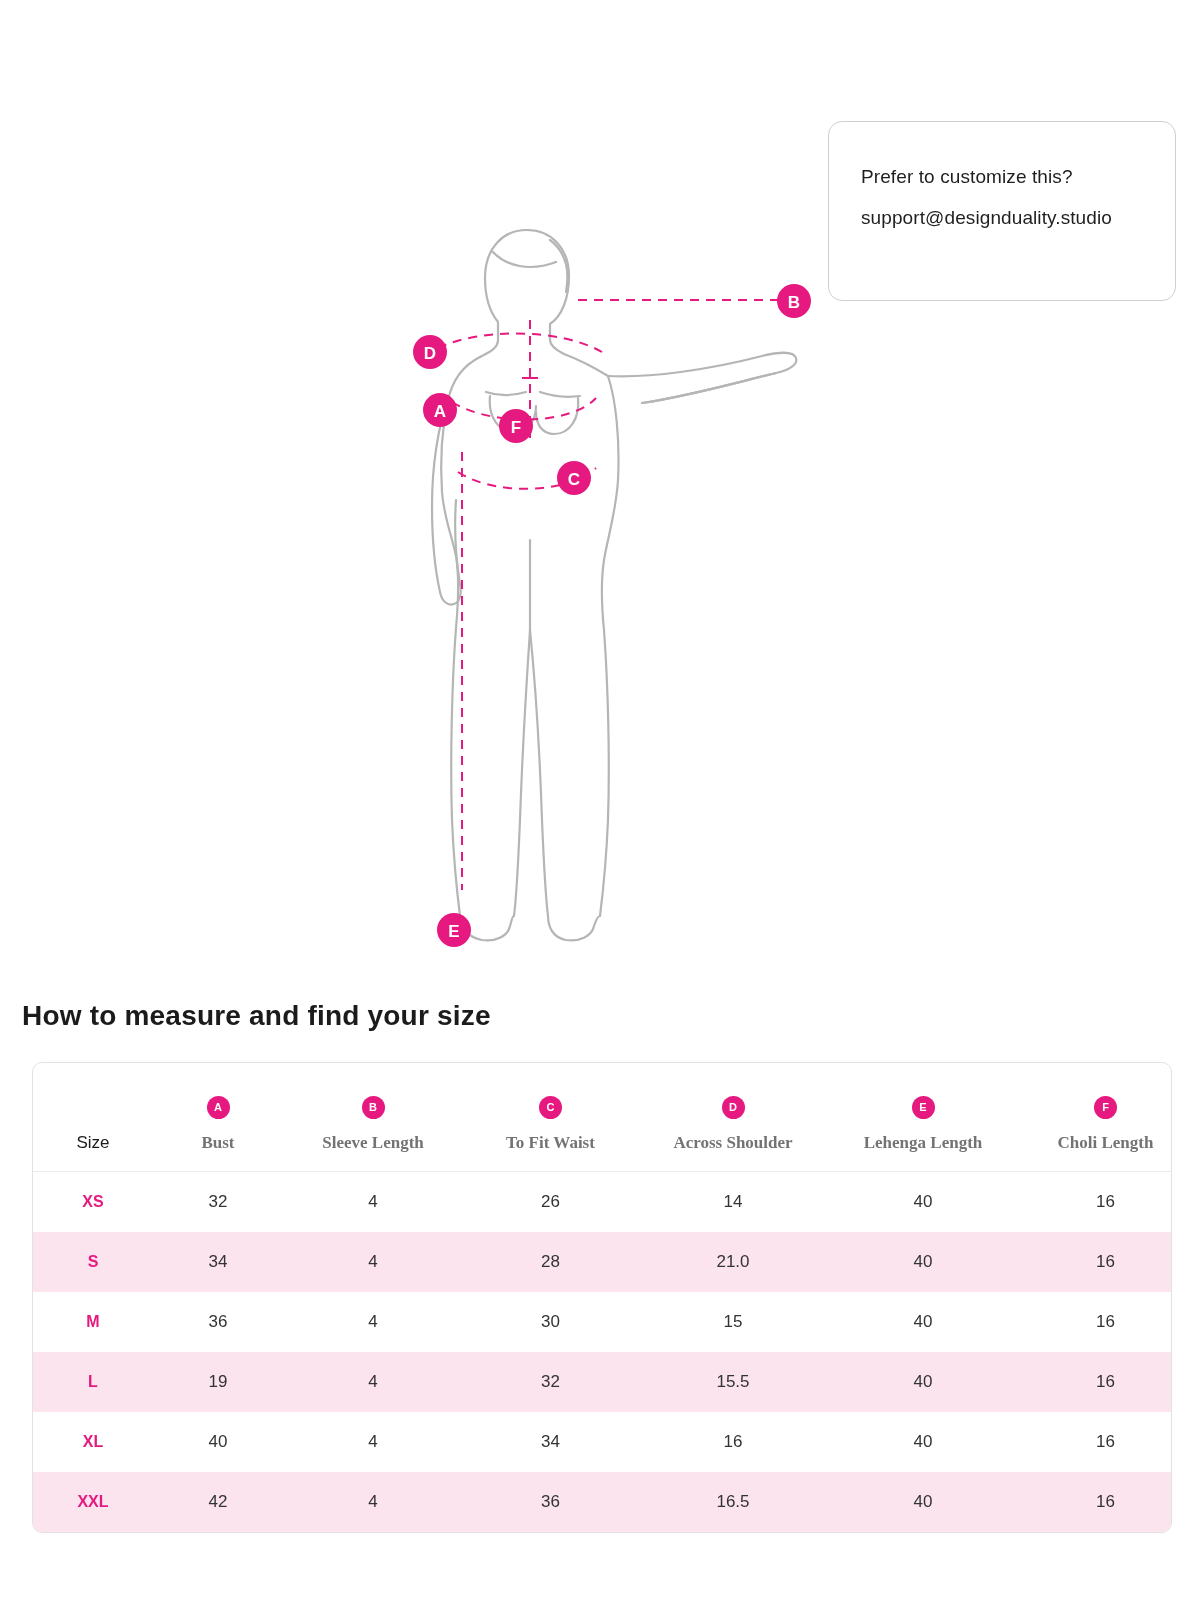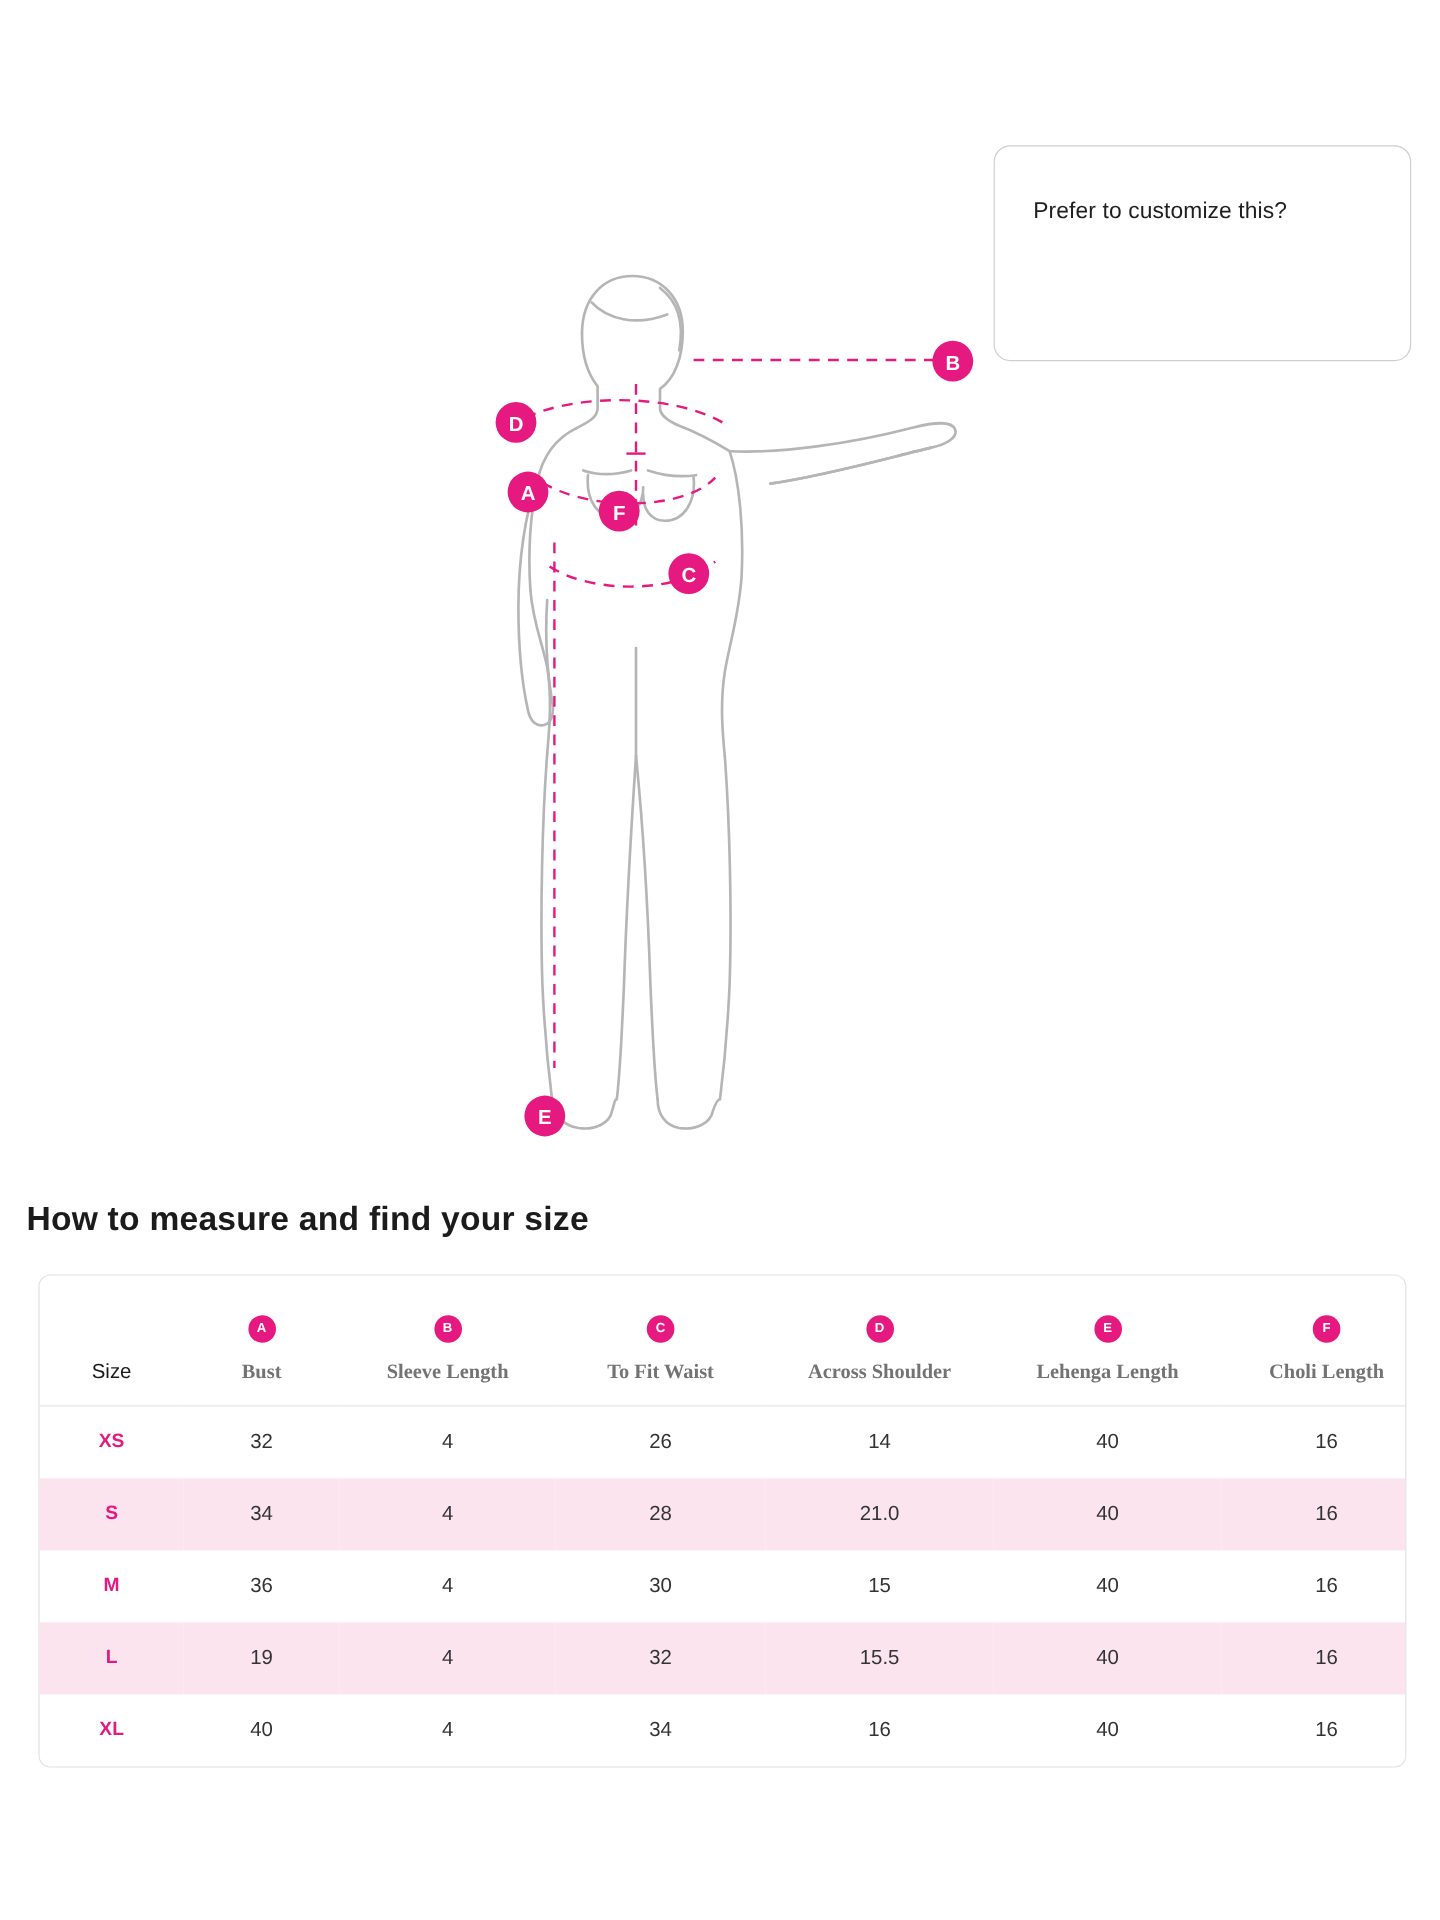--- a/index.html
+++ b/index.html
@@ -125,20 +125,21 @@
   }
   tbody tr:first-child td { }
 </style>
 </head>
 <body>
 
 <div id="page">
 
   <div class="contact-card">
     <div class="contact-line">Prefer to customize this?</div>
+    <div class="contact-line">support@designduality.studio</div>
   </div>
 
   <div class="figure-wrap">
     <svg width="460" height="790" viewBox="0 0 460 790">
       <g fill="none" stroke="#b5b5b5" stroke-width="2.2" stroke-linejoin="round" stroke-linecap="round">
 
         <path d="M95 78 C95 48 113 30 137 30 C161 30 179 48 179 76 C179 98 172 116 160 124 L160 140 C160 146 166 150 174 154"></path>
         <path d="M95 78 C95 96 100 112 108 122 L108 140 C108 148 100 152 90 157"></path>
         <path d="M103 52 C116 66 140 72 166 62"></path>
         <path d="M160 40 C176 52 180 70 176 92"></path>
@@ -289,17 +290,26 @@
         </tr>
         <tr>
           <td class="size-cell">XL</td>
           <td>40</td>
           <td>4</td>
           <td>34</td>
           <td>16</td>
           <td>40</td>
           <td>16</td>
         </tr>
+        <tr>
+          <td class="size-cell">XXL</td>
+          <td>42</td>
+          <td>4</td>
+          <td>36</td>
+          <td>16.5</td>
+          <td>40</td>
+          <td>16</td>
+        </tr>
       </tbody>
     </table>
   </div>
 
 </div>
 
 </body></html>

